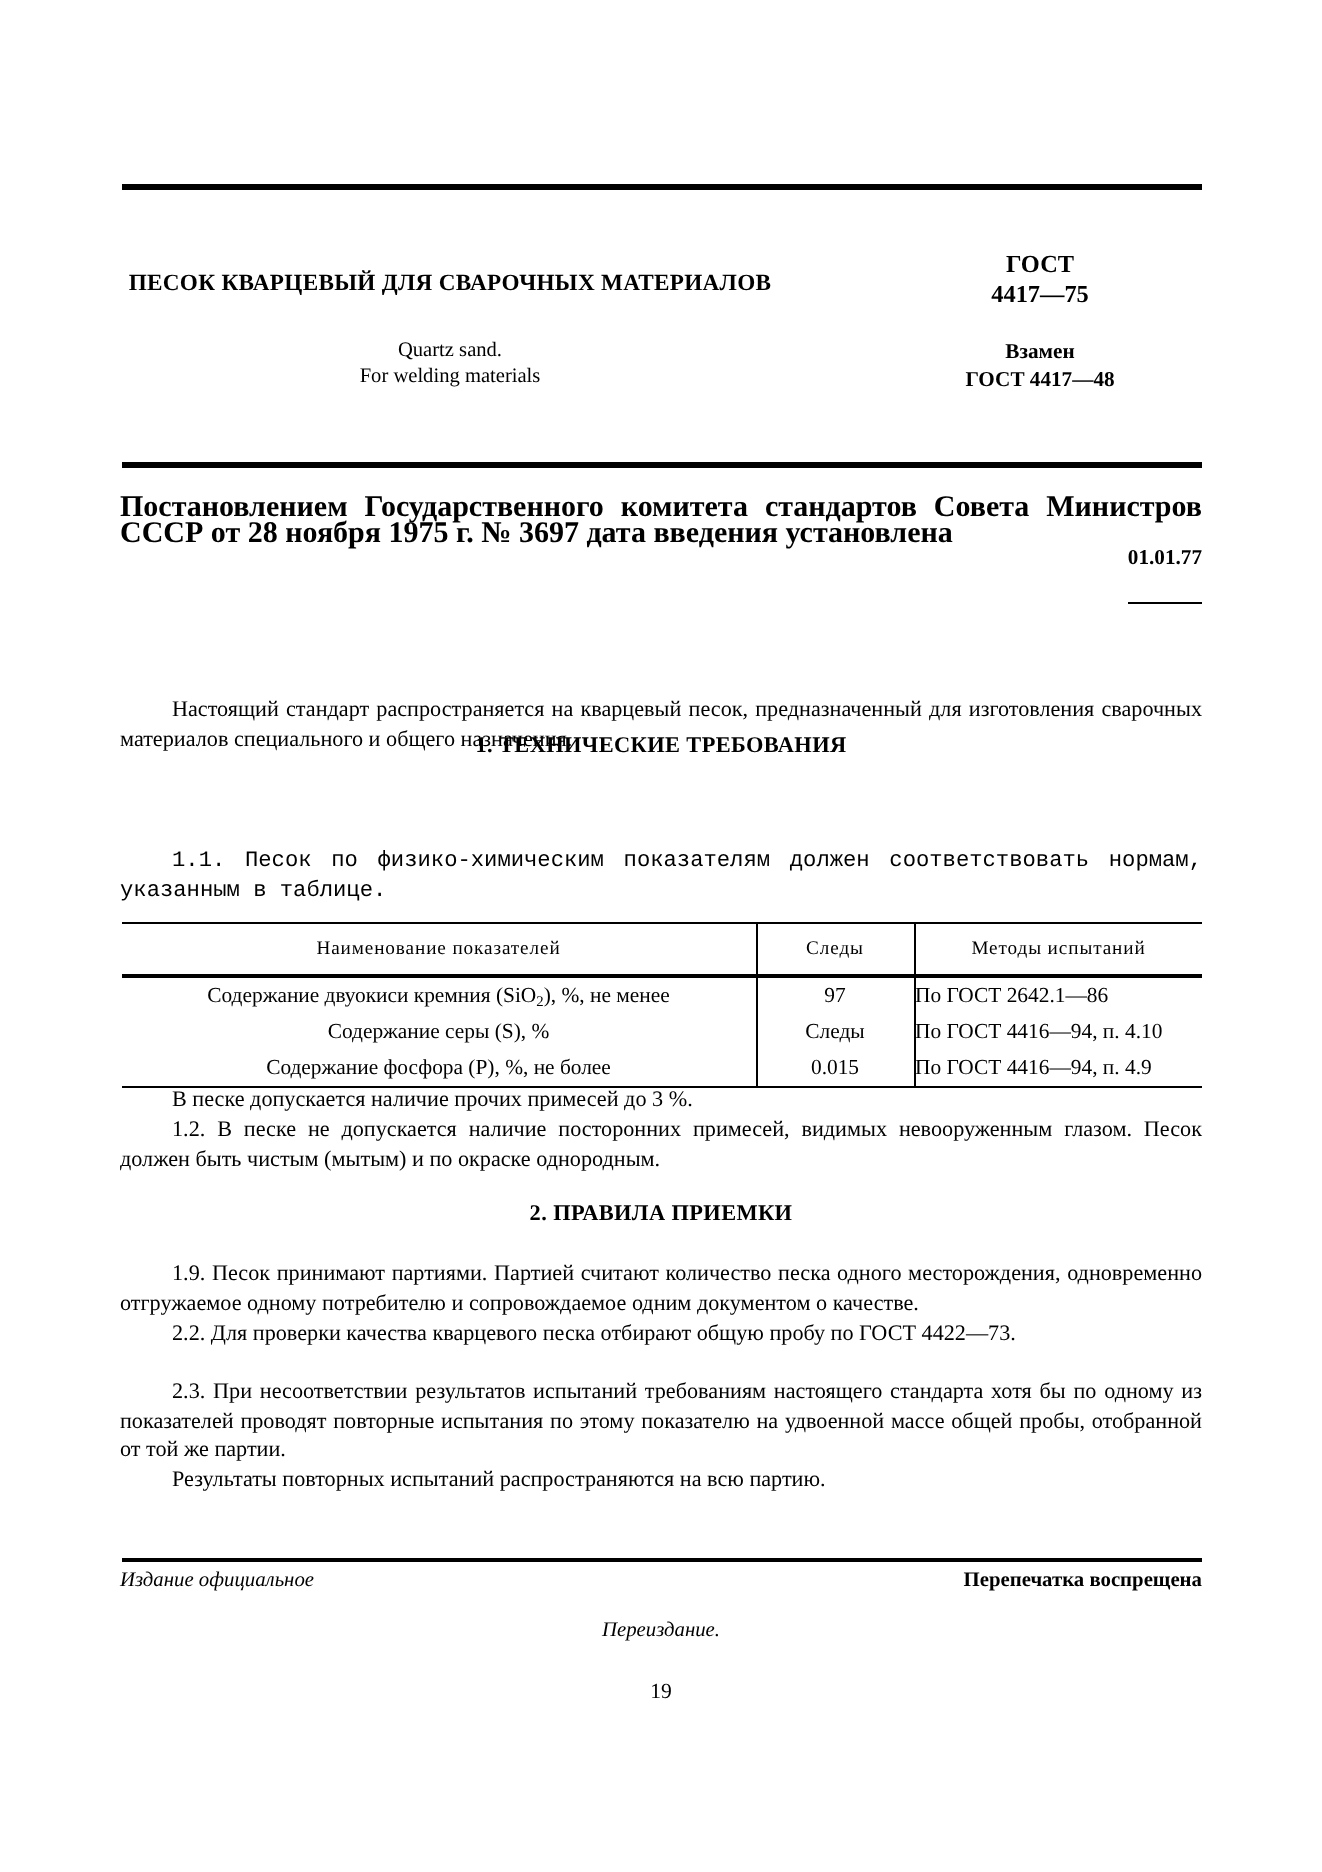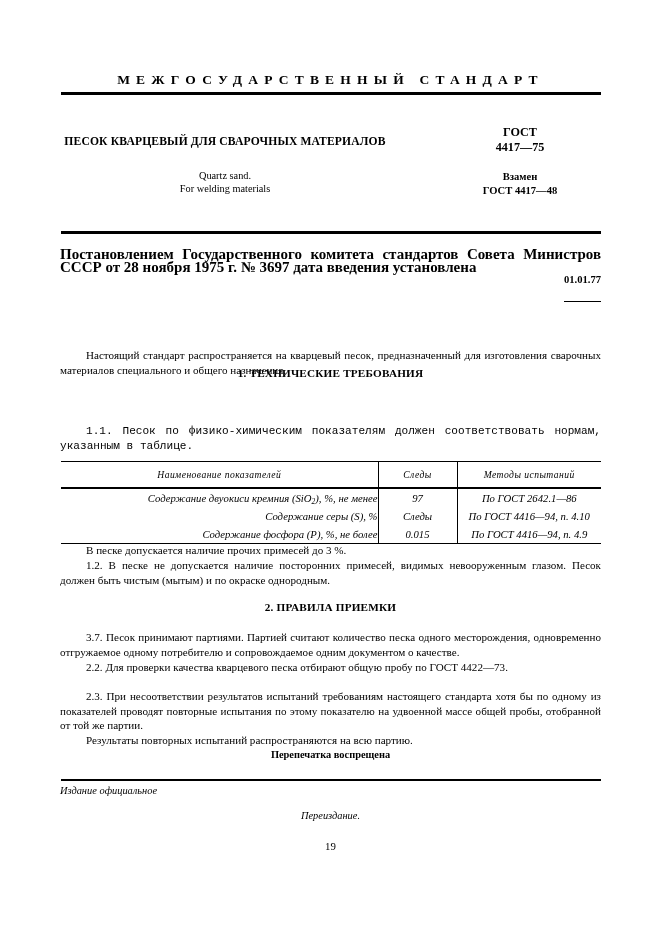--- a/index.html
+++ b/index.html
@@ -159,29 +159,29 @@
     padding: 0;
     vertical-align: middle;
   }
   .thead-row td {
     height: 25px;
     text-align: center;
     font-size: 9.6px;
     letter-spacing: 0.45px;
     border-bottom: 2.2px solid #000;
   }
-  #norms-table .tbl { border-top: 1.4px solid #000; font-style: italic; }
+  #norms-table .tbl { border-top: 1.4px solid #000; }
   .col-div { border-left: 1.2px solid #000; }
   .tbody-row td {
     height: 18px;
     font-size: 10.7px;
   }
-  .tbody-row td.name { padding-left: 11px; text-align: right; }
+  .tbody-row td.name { padding-left: 11px; text-align: center; }
   .tbody-row td.norm { text-align: center; }
-  .tbody-row td.meth { padding-left: 9px; text-align: center; }
+  .tbody-row td.meth { padding-left: 9px; text-align: left; }
   .last-row td { border-bottom: 1.4px solid #000; }
   sub { font-size: 7.4px; vertical-align: baseline; position: relative; top: 2.4px; }
 
   
   #p-impurity { left: 60px; top: 543px; width: 541px; }
   #p-impurity .ind { display: inline-block; width: 26px; }
   #p12 { left: 60px; top: 558px; width: 541px; }
   #p12 .ind { display: inline-block; width: 26px; }
 
   #p21 { left: 60px; top: 630px; width: 541px; }
@@ -199,23 +199,23 @@
     width: 540px;
     height: 2.2px;
     background: #000;
   }
   #footer-left {
     left: 60px; top: 785px;
     font-size: 10.4px;
     font-style: italic;
   }
   #footer-right {
-    left: 60px; top: 749px;
-    width: 541px;
-    text-align: center;
+    left: 60px; top: 785px;
+    width: 541px;
+    text-align: right;
     font-size: 10.4px;
     font-weight: bold;
   }
   #reissue {
     left: 60px; top: 810px;
     width: 541px;
     text-align: center;
     font-size: 10.4px;
     font-style: italic;
   }
@@ -225,21 +225,20 @@
     text-align: center;
     font-size: 10.8px;
   }
 </style>
 </head>
 <body>
 
 <div class="page">
 
 
-  <div class="abs" id="doc-kind">МЕЖГОСУДАРСТВЕННЫЙ СТАНДАРТ</div>
   <div class="abs" id="rule-top"></div>
 
   <div class="abs" id="title-en">
     <div>Quartz sand.</div>
     <div>For welding materials</div>
   </div>
   <div class="abs" id="title-ru">ПЕСОК КВАРЦЕВЫЙ ДЛЯ СВАРОЧНЫХ МАТЕРИАЛОВ</div>
 
   <div class="abs" id="gost-number">
     <div>ГОСТ</div>
@@ -289,21 +288,21 @@
           <td class="meth col-div">По ГОСТ 4416—94, п. 4.9</td>
         </tr>
       </tbody>
     </table>
   </div>
 
   <div class="abs body-par" id="p-impurity"><span class="ind"></span><span>В песке допускается наличие прочих примесей до 3 %.</span></div>
   <div class="abs body-par" id="p12"><span class="ind"></span><span>1.2.  В песке не допускается наличие посторонних примесей, видимых невооруженным глазом. Песок должен быть чистым (мытым) и по окраске однородным.</span></div>
 
   <div class="abs section-head" id="sec2">2.  ПРАВИЛА ПРИЕМКИ</div>
-  <div class="abs body-par" id="p21"><span class="ind"></span><span>3.7.  Песок принимают партиями. Партией считают количество песка одного месторождения, одновременно отгружаемое одному потребителю и сопровождаемое одним документом о качестве.</span></div>
+  <div class="abs body-par" id="p21"><span class="ind"></span><span>1.9.  Песок принимают партиями. Партией считают количество песка одного месторождения, одновременно отгружаемое одному потребителю и сопровождаемое одним документом о качестве.</span></div>
   <div class="abs body-par" id="p22"><span class="ind"></span><span>2.2.  Для проверки качества кварцевого песка отбирают общую пробу по ГОСТ 4422—73.</span></div>
   <div class="abs body-par" id="p23"><span class="ind"></span><span>2.3.  При несоответствии результатов испытаний требованиям настоящего стандарта хотя бы по одному из показателей проводят повторные испытания по этому показателю на удвоенной массе общей пробы, отобранной от той же партии.</span></div>
   <div class="abs body-par" id="p-retest"><span class="ind"></span><span>Результаты повторных испытаний распространяются на всю партию.</span></div>
 
   <div class="abs" id="rule-footer"></div>
   <div class="abs" id="footer-left">Издание официальное</div>
   <div class="abs" id="footer-right">Перепечатка воспрещена</div>
   <div class="abs" id="reissue">Переиздание.</div>
   <div class="abs" id="page-num">19</div>
 

